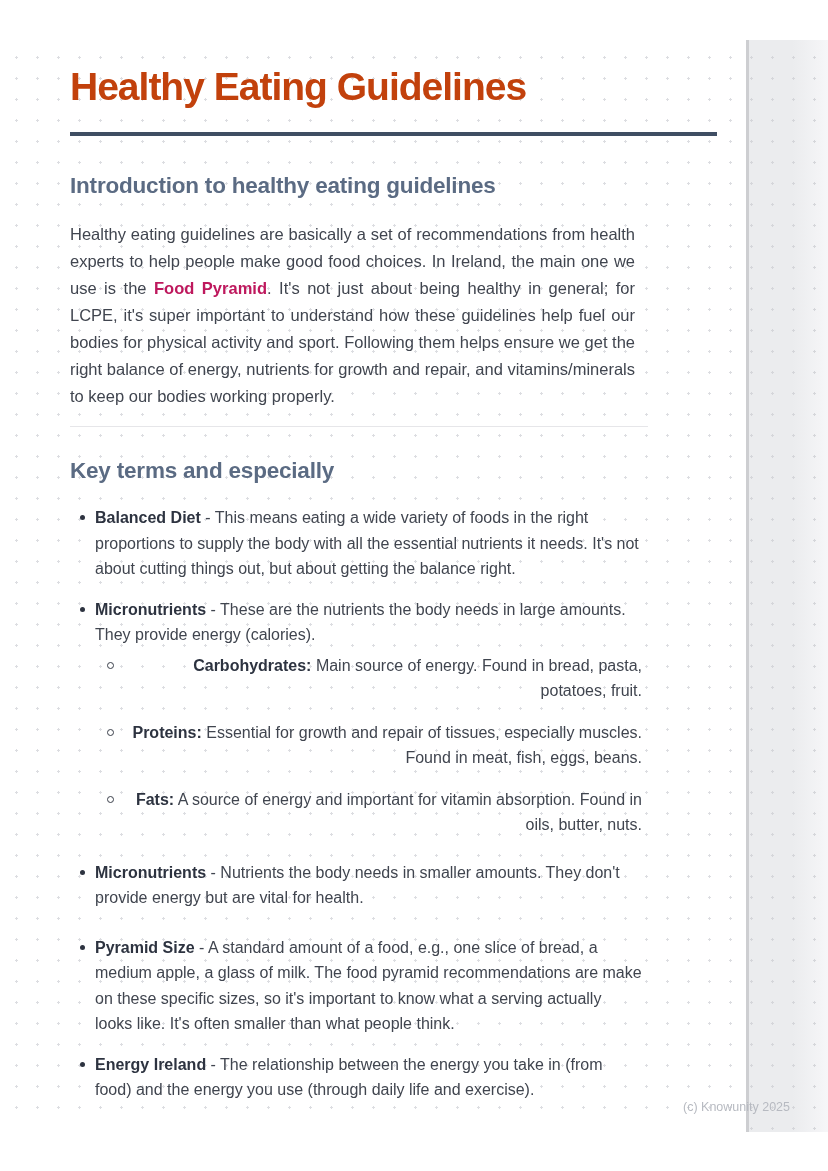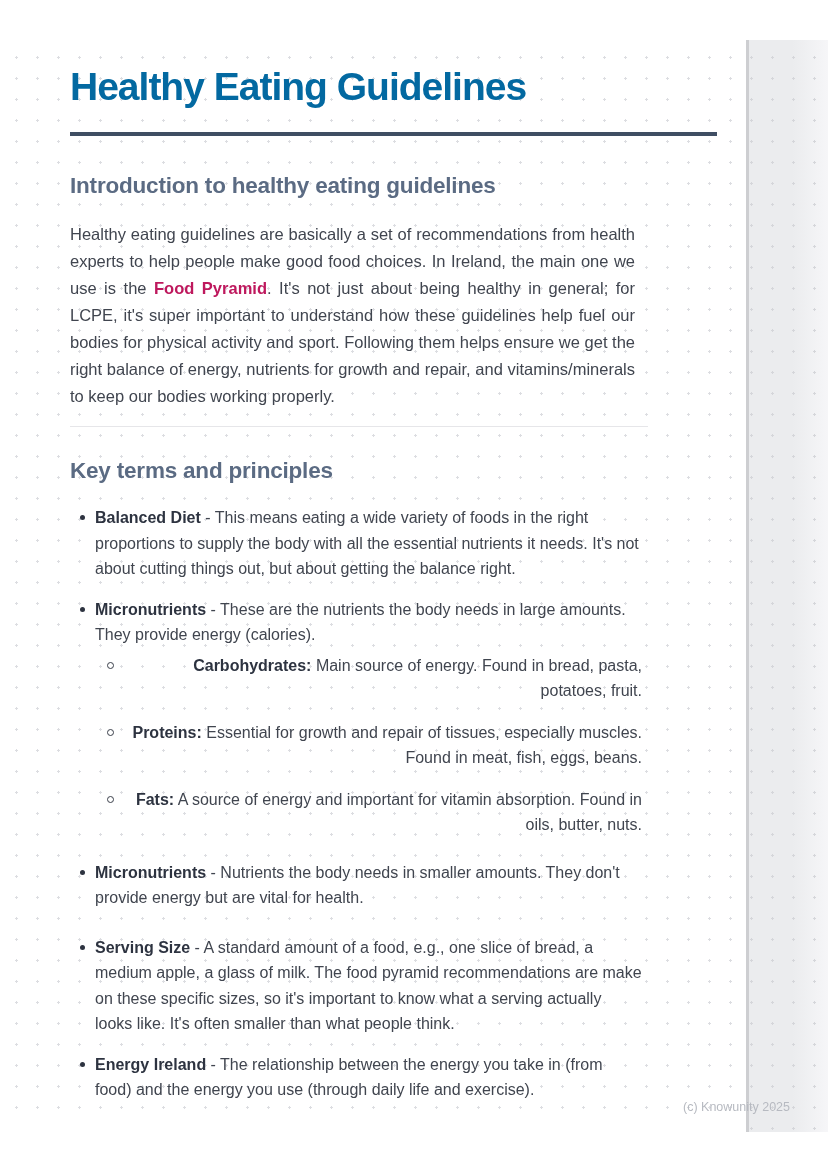--- a/index.html
+++ b/index.html
@@ -51,21 +51,21 @@
     z-index: 3;
   }
 
   .doc-title {
     margin: 0;
     padding-top: 64px;
     font-size: 39px;
     line-height: 46px;
     font-weight: 800;
     letter-spacing: -1px;
-    color: #0369a1;
+    color: #c2410c;
   }
 
   .title-rule {
     margin-top: 22px;
     width: 647px;
     height: 4px;
     background: #3f4e63;
   }
 
   .section-heading {
@@ -157,21 +157,21 @@
 
     <h1 class="doc-title">Healthy Eating Guidelines</h1>
     <div class="title-rule"></div>
 
     <h2 class="section-heading intro">Introduction to healthy eating guidelines</h2>
 
     <p class="intro-paragraph"><span>Healthy eating guidelines are basically a set of recommendations from health experts to help people make good food choices. In Ireland, the main one we use is the </span><b>Food Pyramid</b><span>. It's not just about being healthy in general; for LCPE, it's super important to understand how these guidelines help fuel our bodies for physical activity and sport. Following them helps ensure we get the right balance of energy, nutrients for growth and repair, and vitamins/minerals to keep our bodies working properly.</span></p>
 
     <div class="section-divider"></div>
 
-    <h2 class="section-heading keyterms">Key terms and principles</h2>
+    <h2 class="section-heading keyterms">Key terms and especially</h2>
 
     <div class="terms-list">
 
       <div class="term-item">
         <span class="bullet-col">
             <span class="bullet-dot"></span>
           </span>
         <span class="item-body"><span class="term-label">Balanced Diet</span><span> - </span><span>This means eating a wide variety of foods in the right proportions to supply the body with all the essential nutrients it needs. It's not about cutting things out, but about getting the balance right.</span></span>
       </div>
 
@@ -210,21 +210,21 @@
           </span>
         <span class="item-body">
           <span class="term-label">Micronutrients</span><span> - </span><span>Nutrients the body needs in smaller amounts. They don't provide energy but are vital for health.</span>
         </span>
       </div>
 
       <div class="term-item gap-xl">
         <span class="bullet-col">
             <span class="bullet-dot"></span>
           </span>
-        <span class="item-body"><span class="term-label">Serving Size</span><span> - </span><span>A standard amount of a food, e.g., one slice of bread, a medium apple, a glass of milk. The food pyramid recommendations are make on these specific sizes, so it's important to know what a serving actually looks like. It's often smaller than what people think.</span></span>
+        <span class="item-body"><span class="term-label">Pyramid Size</span><span> - </span><span>A standard amount of a food, e.g., one slice of bread, a medium apple, a glass of milk. The food pyramid recommendations are make on these specific sizes, so it's important to know what a serving actually looks like. It's often smaller than what people think.</span></span>
       </div>
 
       <div class="term-item">
         <span class="bullet-col">
             <span class="bullet-dot"></span>
           </span>
         <span class="item-body"><span class="term-label">Energy Ireland</span><span> - </span><span>The relationship between the energy you take in (from food) and the energy you use (through daily life and exercise).</span></span>
       </div>
 
     </div>

